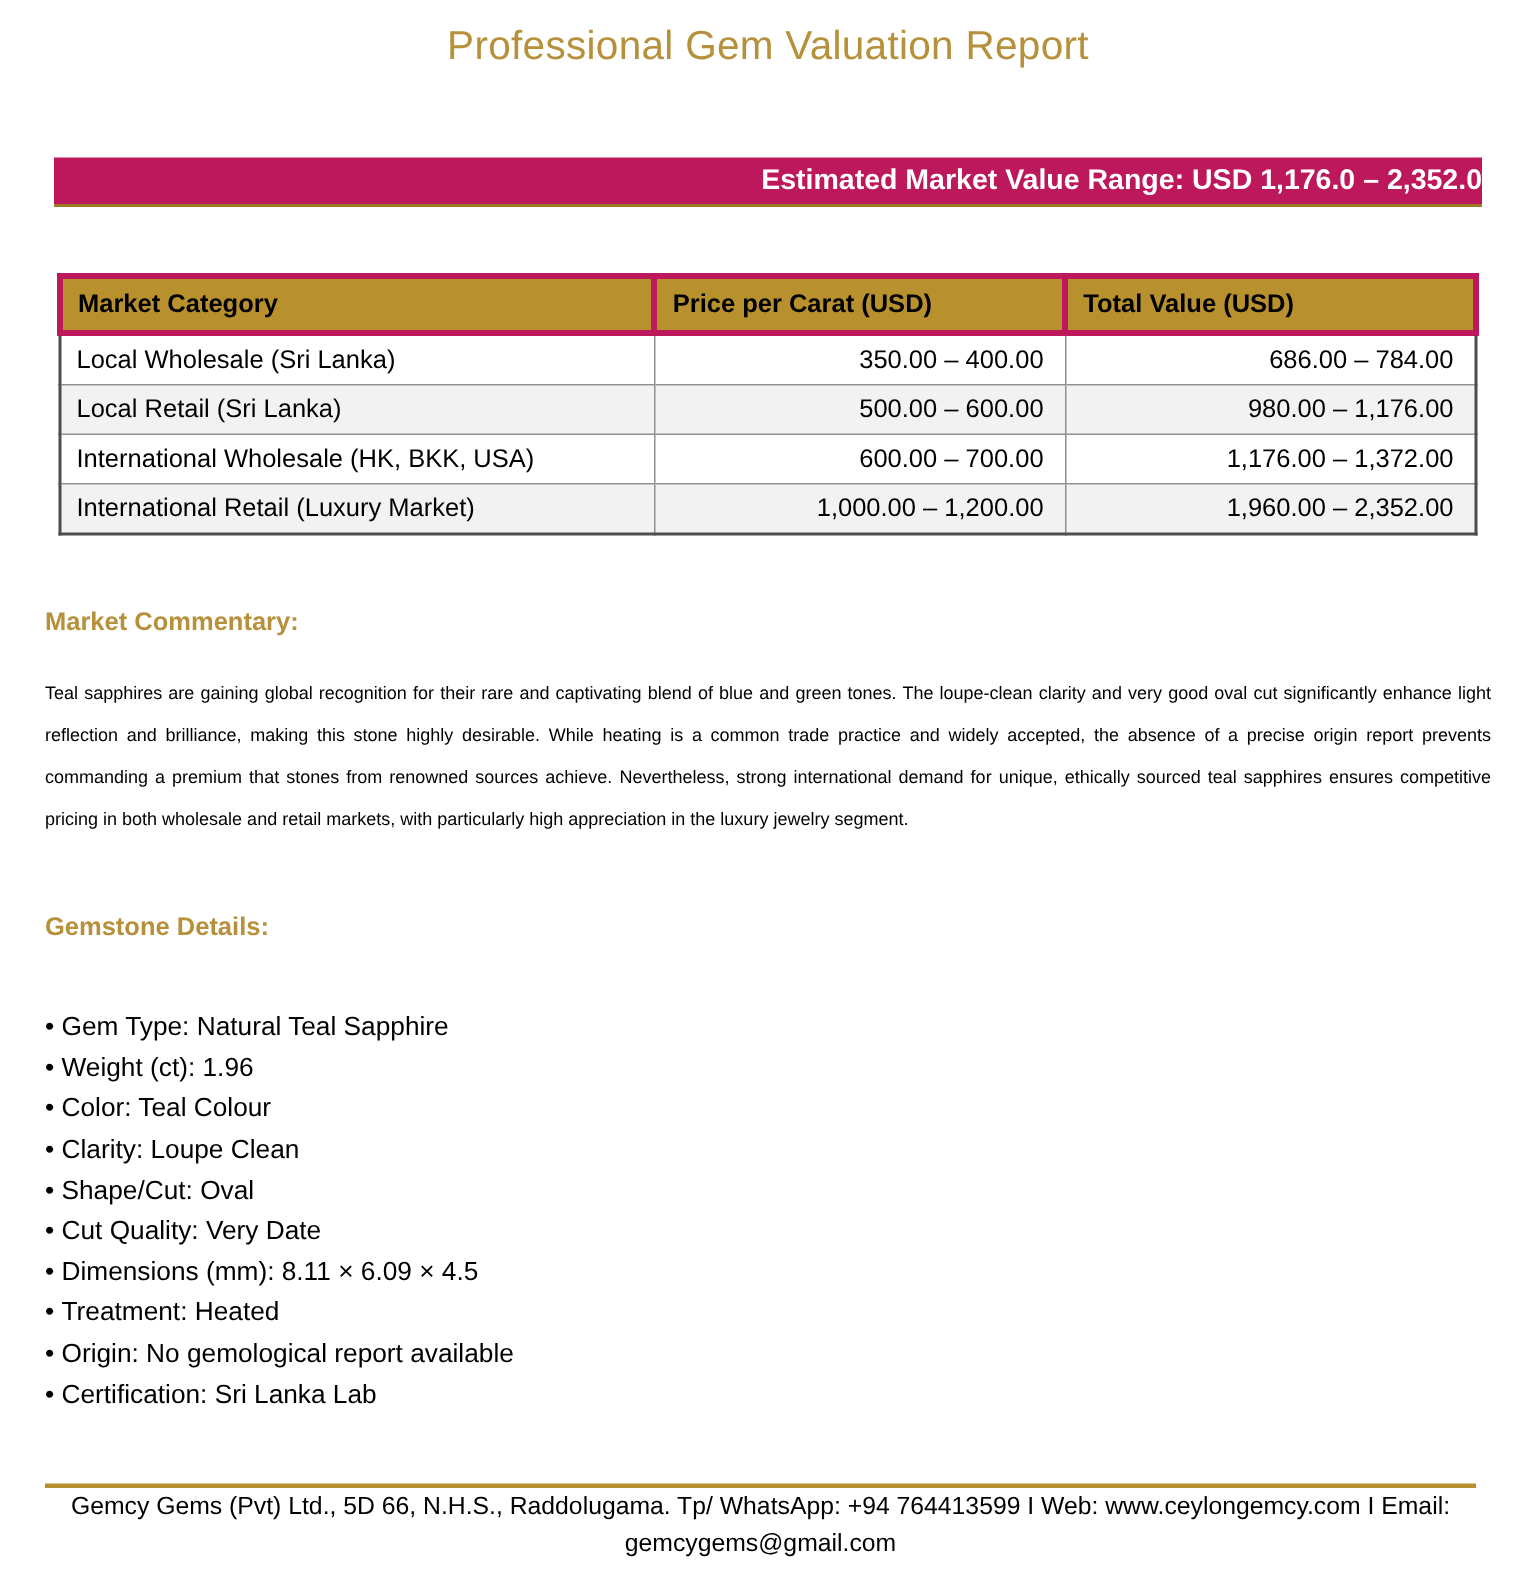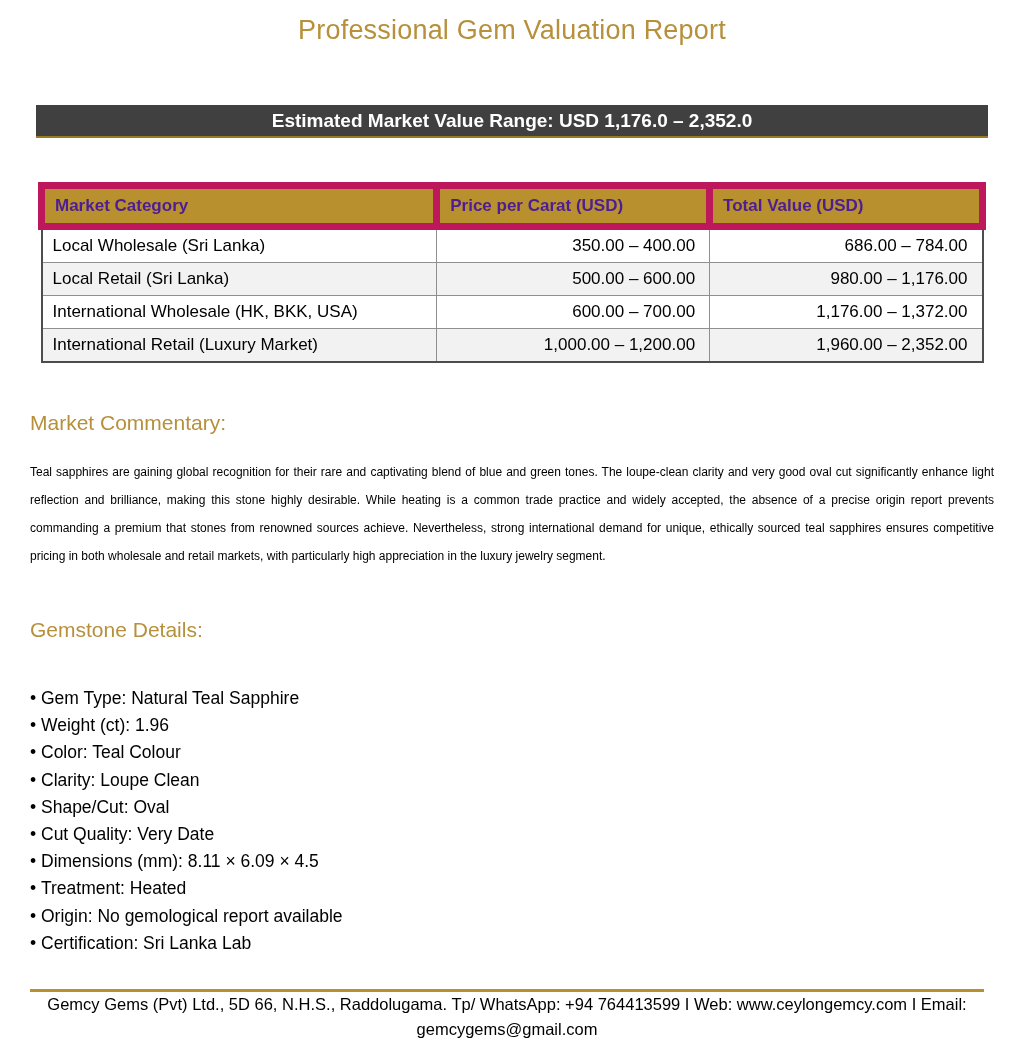--- a/index.html
+++ b/index.html
@@ -20,63 +20,63 @@
   .doc-title {
     text-align: center;
     color: #b6903a;
     font-size: 27px;
     font-weight: 400;
     padding-top: 15px;
     letter-spacing: 0.2px;
   }
   .value-banner {
     margin: 59px 6px 0 6px;
-    background: #404040;
+    background: #be185d;
     border-bottom: 2px solid #9a7a22;
     color: #ffffff;
     font-weight: 700;
     font-size: 19px;
-    text-align: center;
+    text-align: right;
     height: 33px;
     line-height: 31px;
   }
   table.market-table {
     margin: 44px 8px 0 8px;
     width: 948px;
     border-collapse: collapse;
     border: 2px solid #4d4d4d;
     font-size: 17px;
   }
   table.market-table th {
     background: #b8912e;
-    color: #4c1d95;
+    color: #000000;
     font-weight: 700;
     text-align: left;
     padding: 7px 10px;
-    border: 7px solid #be185d;
+    border: 4px solid #be185d;
   }
   table.market-table td {
     padding: 6px 10px;
     border: 1px solid #8f8f8f;
     background: #ffffff;
   }
   table.market-table tr:nth-child(even) td { background: #f2f2f2; }
   table.market-table td.num { text-align: right; padding-right: 14px; }
   table.market-table col.c1 { width: 42%; }
   table.market-table col.c2 { width: 29%; }
   table.market-table col.c3 { width: 29%; }
   .valuation-date {
     margin-top: 40px;
     font-size: 17.5px;
   }
   .valuation-date .lbl { font-weight: 700; }
   .section-heading {
     color: #b6903a;
-    font-weight: 400;
-    font-size: 21px;
+    font-weight: 700;
+    font-size: 17px;
     margin-top: 48px;
   }
   .commentary-text {
     margin-top: 23px;
     font-size: 12px;
     line-height: 28px;
     text-align: justify;
     width: 964px;
   }
   .details-list {

